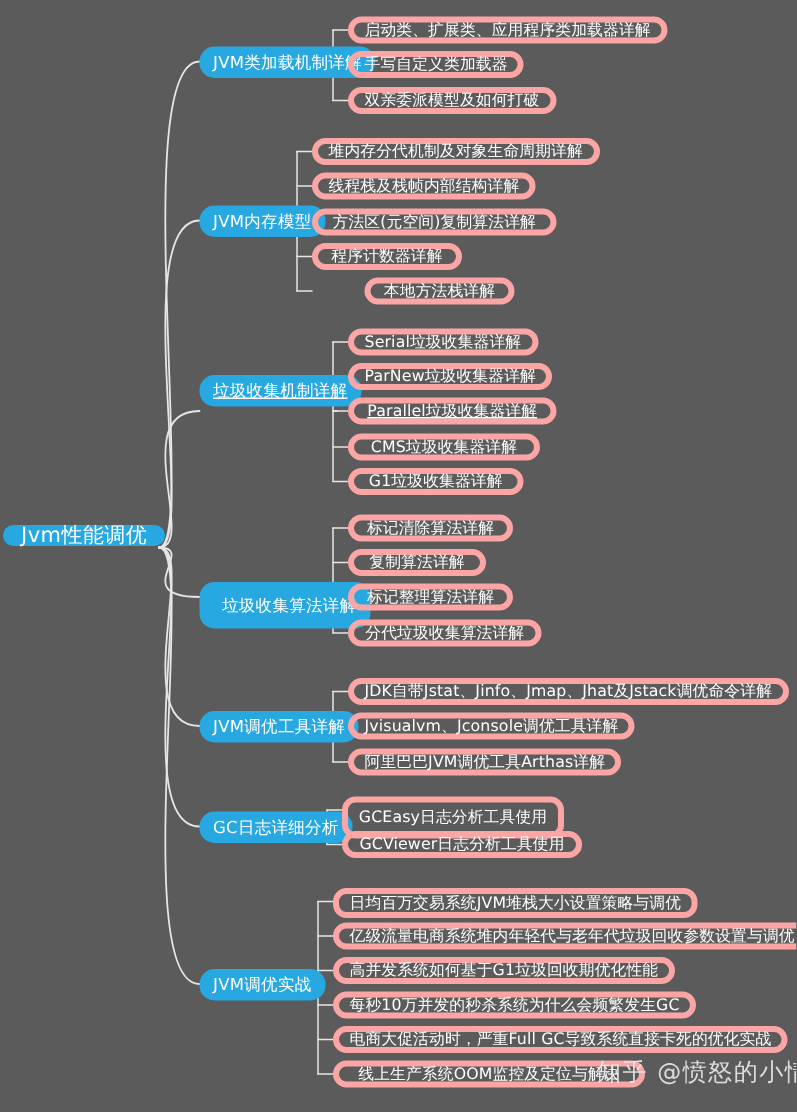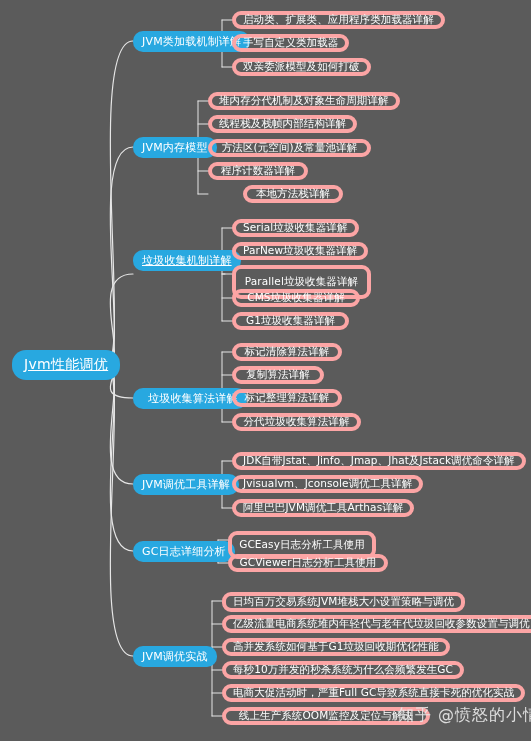--- a/index.html
+++ b/index.html
@@ -116,38 +116,38 @@
       <path d="M211,656 L212,656" stroke="#e6e6e6" stroke-width="1" fill="none" stroke-linecap="round"></path>
       <path d="M212,601 L212,716" stroke="#e6e6e6" stroke-width="1" fill="none" stroke-linecap="round"></path>
       <path d="M212,601 L222,601" stroke="#e6e6e6" stroke-width="1" fill="none" stroke-linecap="round"></path>
       <path d="M212,624 L222,624" stroke="#e6e6e6" stroke-width="1" fill="none" stroke-linecap="round"></path>
       <path d="M212,647 L222,647" stroke="#e6e6e6" stroke-width="1" fill="none" stroke-linecap="round"></path>
       <path d="M212,670 L222,670" stroke="#e6e6e6" stroke-width="1" fill="none" stroke-linecap="round"></path>
       <path d="M212,693 L222,693" stroke="#e6e6e6" stroke-width="1" fill="none" stroke-linecap="round"></path>
       <path d="M212,716 L222,716" stroke="#e6e6e6" stroke-width="1" fill="none" stroke-linecap="round"></path>
     </svg>
   <div id="nodes">
-      <div class="node root" style="left: 12px; top: 350px; min-width: 102px; height: 30px; text-decoration: underline;">Jvm性能调优</div>
+      <div class="node root" style="left: 2px; top: 350px; min-width: 102px; height: 14px;">Jvm性能调优</div>
       <div class="node branch" style="left: 133px; top: 30.5px; min-width: 94px; height: 21px;">JVM类加载机制详解</div>
       <div class="node leaf" style="left: 232px; top: 11px; min-width: 185px; height: 18px;">启动类、扩展类、应用程序类加载器详解</div>
       <div class="node leaf" style="left: 232px; top: 34px; min-width: 105px; height: 18px;">手写自定义类加载器</div>
       <div class="node leaf" style="left: 232px; top: 58px; min-width: 125px; height: 18px;">双亲委派模型及如何打破</div>
       <div class="node branch" style="left: 133px; top: 136.5px; min-width: 74px; height: 21px;">JVM内存模型</div>
       <div class="node leaf" style="left: 208px; top: 92px; min-width: 183px; height: 18px;">堆内存分代机制及对象生命周期详解</div>
       <div class="node leaf" style="left: 208px; top: 115px; min-width: 147px; height: 18px;">线程栈及栈帧内部结构详解</div>
-      <div class="node leaf" style="left: 208px; top: 139px; min-width: 163px; height: 18px;">方法区(元空间)及常量池详解</div>
+      <div class="node leaf" style="left: 208px; top: 139px; min-width: 163px; height: 18px;">方法区(元空间)复制算法详解</div>
       <div class="node leaf" style="left: 208px; top: 162px; min-width: 100px; height: 18px;">程序计数器详解</div>
       <div class="node leaf" style="left: 208px; top: 185px; min-width: 100px; height: 18px; margin-left: 35px;">本地方法栈详解</div>
       <div class="node branch" style="left: 133px; top: 250px; min-width: 92px; height: 21px; text-decoration: underline;">垃圾收集机制详解</div>
       <div class="node leaf" style="left: 232px; top: 219px; min-width: 123px; height: 18px;">Serial垃圾收集器详解</div>
       <div class="node leaf" style="left: 232px; top: 242px; min-width: 135px; height: 18px;">ParNew垃圾收集器详解</div>
-      <div class="node leaf" style="left: 232px; top: 265px; min-width: 139px; height: 34px;">Parallel垃圾收集器详解</div>
+      <div class="node leaf" style="left: 232px; top: 265px; min-width: 139px; height: 18px; text-decoration: underline;">Parallel垃圾收集器详解</div>
       <div class="node leaf" style="left: 232px; top: 289px; min-width: 128px; height: 18px;">CMS垃圾收集器详解</div>
       <div class="node leaf" style="left: 232px; top: 312px; min-width: 117px; height: 18px;">G1垃圾收集器详解</div>
-      <div class="node branch" style="left: 133px; top: 387.5px; min-width: 92px; height: 21px; padding-left: 15px;">垃圾收集算法详解</div>
+      <div class="node branch" style="left: 133px; top: 387.5px; min-width: 92px; height: 31px; padding-left: 15px;">垃圾收集算法详解</div>
       <div class="node leaf" style="left: 232px; top: 343px; min-width: 110px; height: 18px;">标记清除算法详解</div>
       <div class="node leaf" style="left: 232px; top: 366px; min-width: 92px; height: 18px;">复制算法详解</div>
       <div class="node leaf" style="left: 232px; top: 389px; min-width: 110px; height: 18px;">标记整理算法详解</div>
       <div class="node leaf" style="left: 232px; top: 413px; min-width: 129px; height: 18px;">分代垃圾收集算法详解</div>
       <div class="node branch" style="left: 133px; top: 473.5px; min-width: 92px; height: 21px;">JVM调优工具详解</div>
       <div class="node leaf" style="left: 232px; top: 452px; min-width: 265px; height: 18px;">JDK自带Jstat、Jinfo、Jmap、Jhat及Jstack调优命令详解</div>
       <div class="node leaf" style="left: 232px; top: 475px; min-width: 175px; height: 18px;">Jvisualvm、Jconsole调优工具详解</div>
       <div class="node leaf" style="left: 232px; top: 499px; min-width: 178px; height: 18px;">阿里巴巴JVM调优工具Arthas详解</div>
       <div class="node branch" style="left: 133px; top: 540.5px; min-width: 84px; height: 21px;">GC日志详细分析</div>
       <div class="node leaf" style="left: 228px; top: 531px; min-width: 148px; height: 28px;">GCEasy日志分析工具使用</div>

